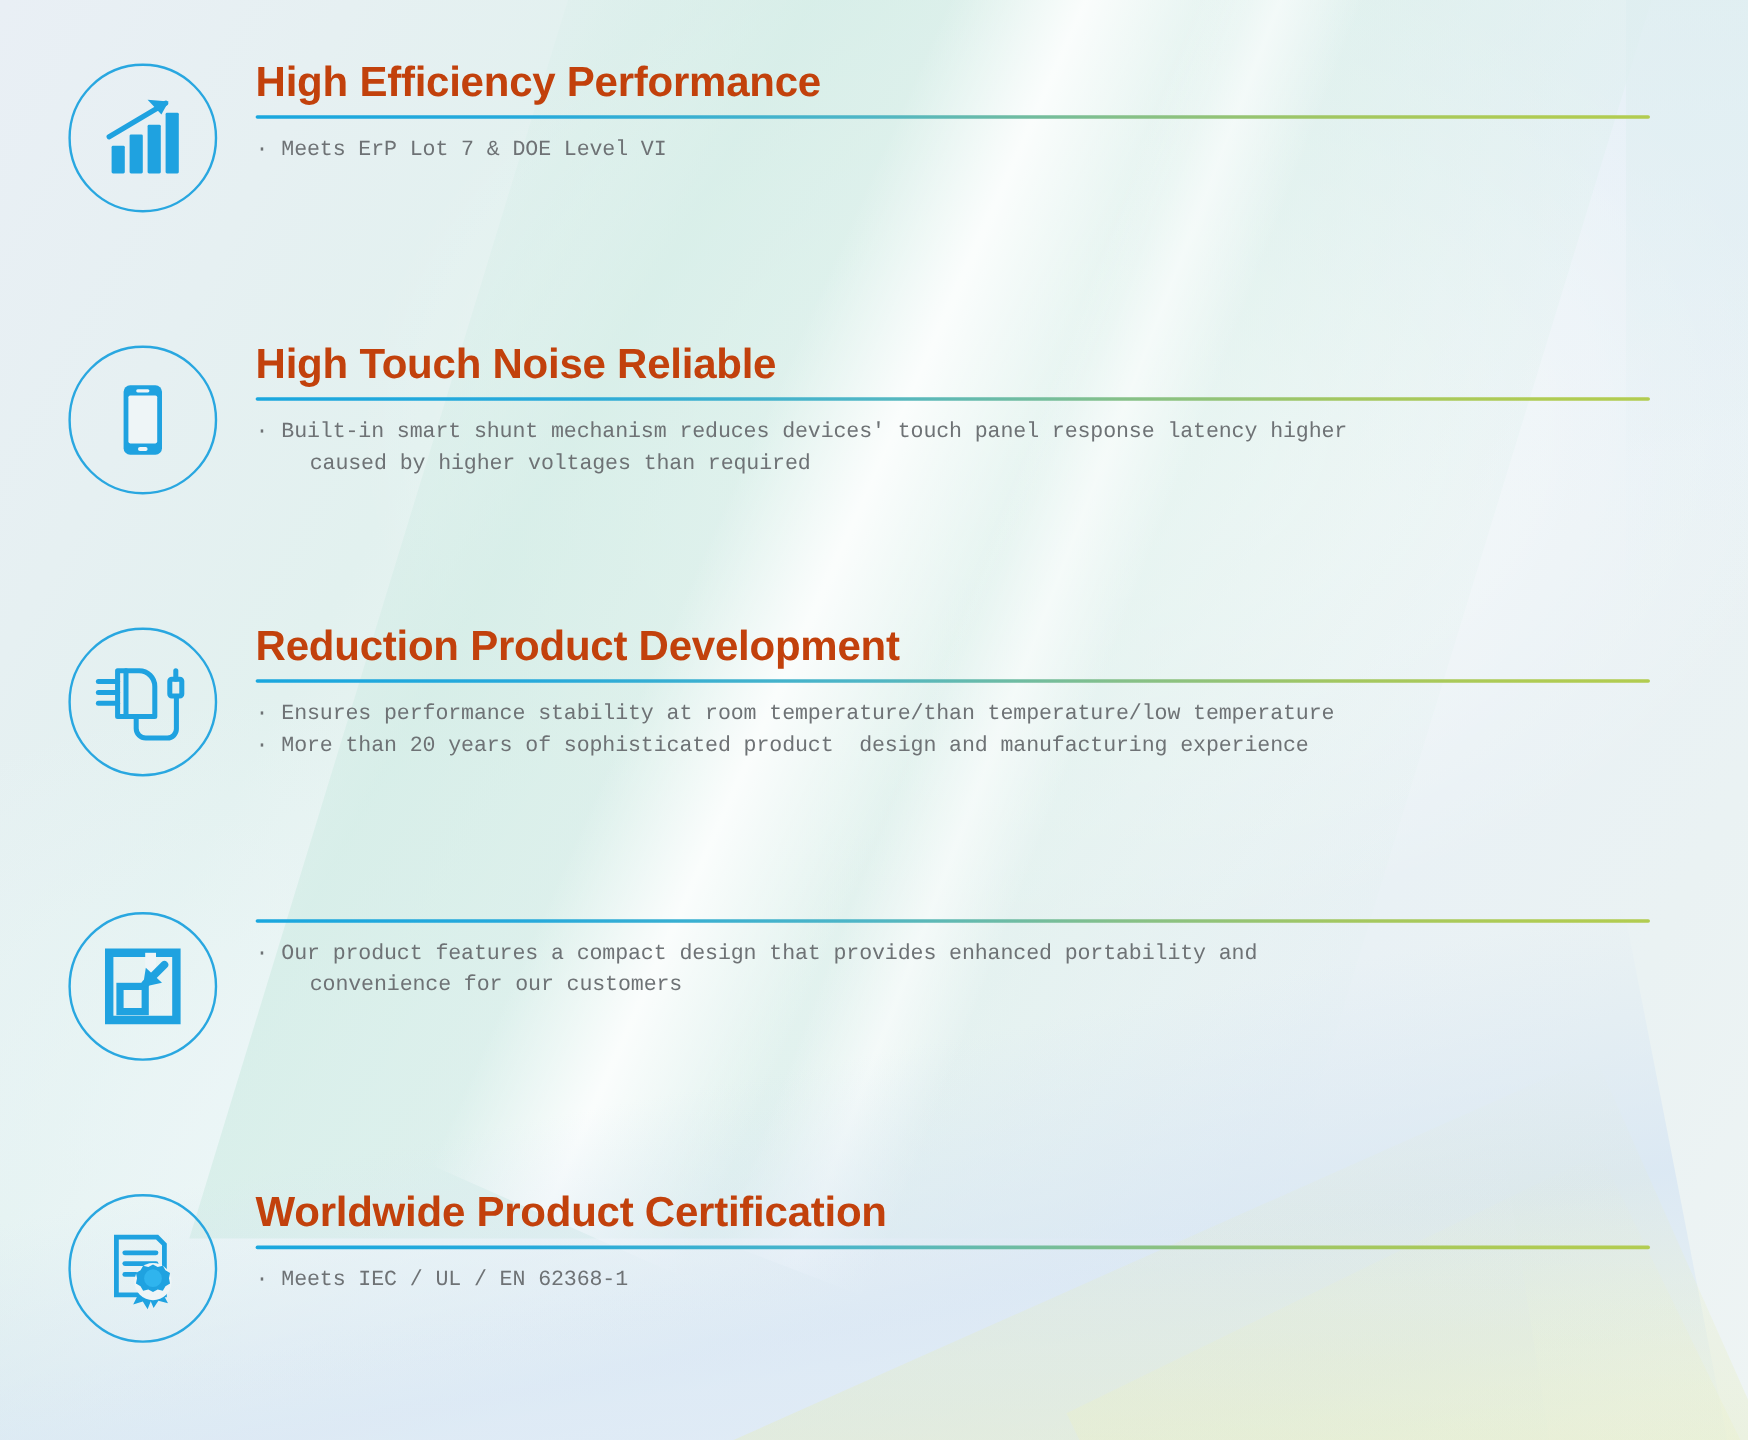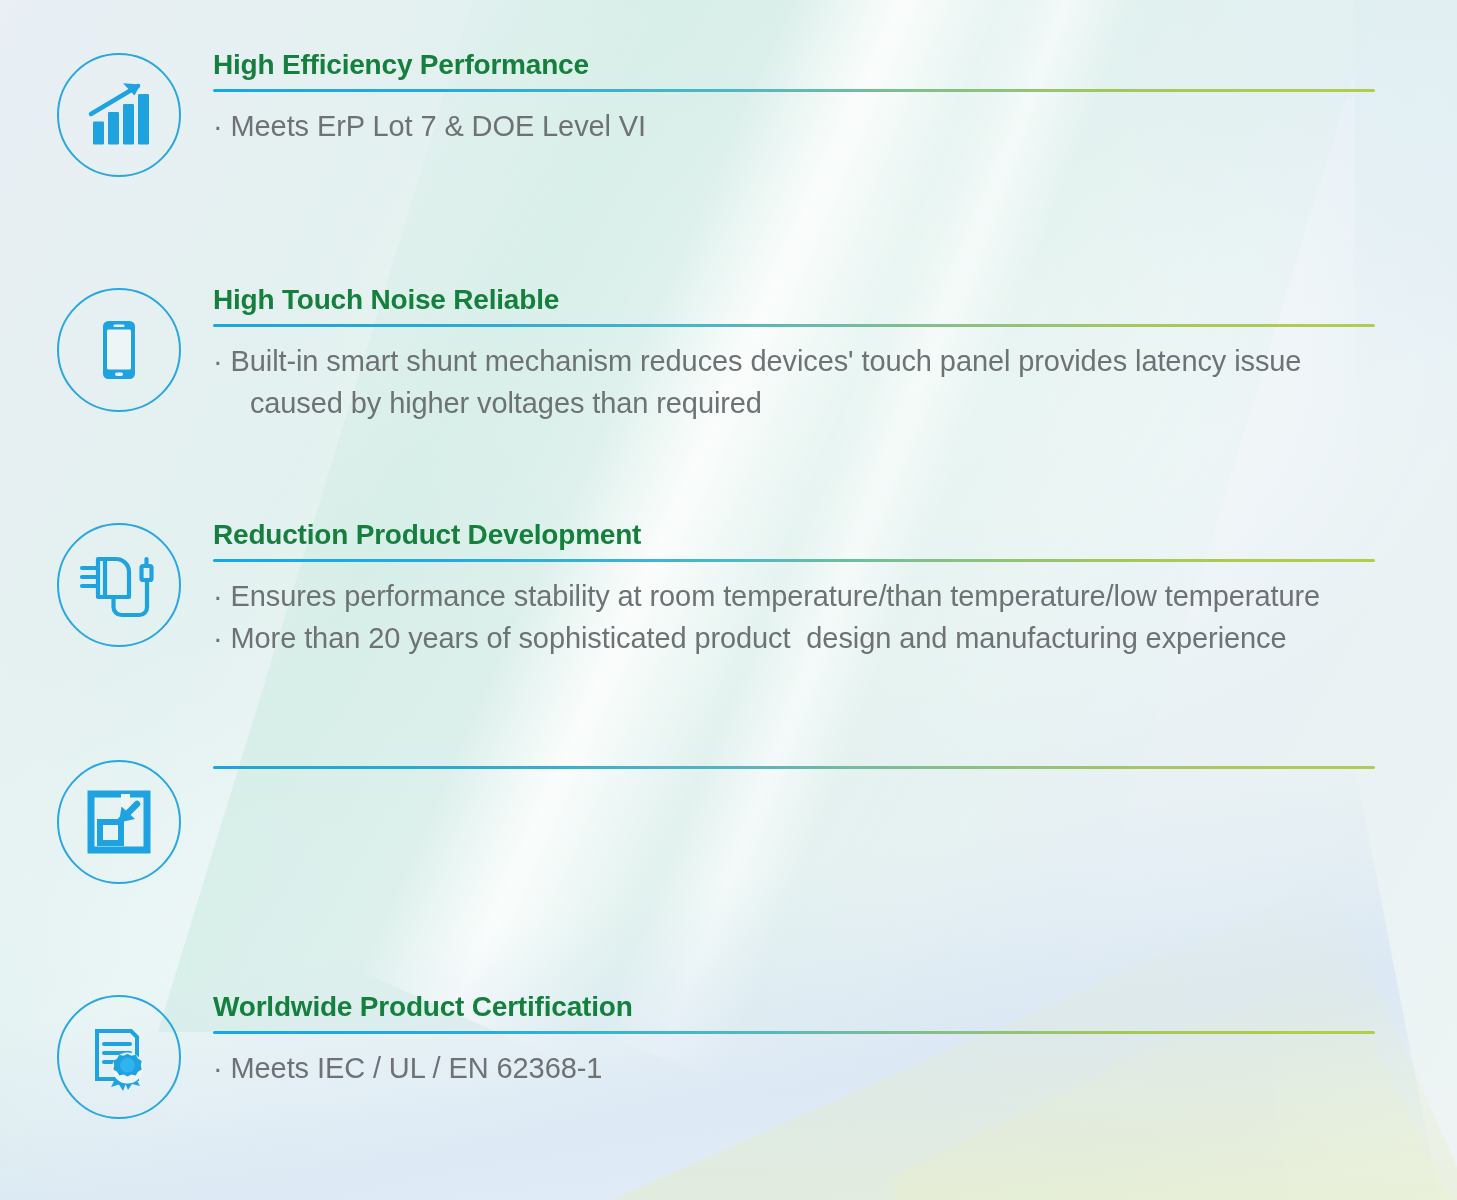--- a/index.html
+++ b/index.html
@@ -129,23 +129,23 @@
   }
   .icon-badge svg{ display:block; }
 
   .body-col{
     position:absolute;
     left:213px;
     right:0;
   }
 
   .feature-title{
-    font-size:28px;
+    font-size:35px;
     font-weight:bold;
-    color:#15803d;
+    color:#c2410c;
     letter-spacing:-0.2px;
     line-height:1.06;
     white-space:nowrap;
   }
 
   .divider{
     height:3px;
     width:1162px;
     margin-top:9px;
     background:linear-gradient(90deg,
@@ -156,27 +156,28 @@
        #A3C760 78%,
        #AFCB53 92%,
        #B2CC50 100%);
     border-radius:2px;
   }
 
   .bullets{
     margin-top:13px;
   }
   .bullet{
-    font-size:29px;
+    font-size:18px;
     color:#6E7275;
     line-height:1.47;
     letter-spacing:-0.1px;
     white-space:pre-wrap;
     text-indent:-13px;
     padding-left:13px;
+    font-family:Liberation Mono, monospace;
   }
 </style>
 </head>
 <body>
 
 <div class="bg-base"></div>
 <div class="bg-soft"></div>
 <div class="bg-wedge-mint"></div>
 <div class="bg-streak-white"></div>
 <div class="bg-streak-white2"></div>
@@ -216,21 +217,21 @@
         <rect x="19" y="6" width="32" height="58" rx="5.5" fill="#1FA2E0"></rect>
         <rect x="23" y="14.5" width="24" height="40" rx="1.5" fill="#eef5f7"></rect>
         <rect x="29.5" y="9.4" width="11" height="2.6" rx="1.3" fill="#eef5f7"></rect>
         <rect x="31" y="57.5" width="8" height="3.4" rx="1.7" fill="#eef5f7"></rect>
       </svg>
     </div>
     <div class="body-col">
       <h2 class="feature-title">High Touch Noise Reliable</h2>
       <div class="divider"></div>
       <div class="bullets">
-        <p class="bullet">· Built-in smart shunt mechanism reduces devices' touch panel provides latency issue
+        <p class="bullet">· Built-in smart shunt mechanism reduces devices' touch panel response latency higher
    caused by higher voltages than required</p>
       </div>
     </div>
   </section>
 
   <section class="feature" style="top:520px;">
     <div class="icon-badge" style="top:3px;">
       <svg width="86" height="78" viewBox="0 0 86 78" aria-hidden="true">
         <g fill="none" stroke="#1FA2E0" stroke-width="4.2" stroke-linecap="round" stroke-linejoin="round">
 
@@ -268,20 +269,24 @@
         <rect x="14" y="33" width="21" height="21" fill="none" stroke="#1FA2E0" stroke-width="6"></rect>
 
         <rect x="35" y="5" width="9" height="24" fill="#eef5f7"></rect>
 
         <path d="M51 15 L35 31" stroke="#1FA2E0" stroke-width="6.5" stroke-linecap="round"></path>
         <path d="M33 33.5 L35.5 17.5 L49 30 Z" fill="#1FA2E0"></path>
       </svg>
     </div>
     <div class="body-col">
       <div class="divider"></div>
+      <div class="bullets">
+        <p class="bullet">· Our product features a compact design that provides enhanced portability and
+   convenience for our customers</p>
+      </div>
     </div>
   </section>
 
   <section class="feature" style="top:992px;">
     <div class="icon-badge" style="top:3px;">
       <svg width="72" height="72" viewBox="0 0 72 72" aria-hidden="true">
 
         <path d="M14 10 h34 l6 6 v42 h-40 z" fill="none" stroke="#1FA2E0" stroke-width="4"></path>
         <path d="M21 23 h26" stroke="#1FA2E0" stroke-width="4" stroke-linecap="round"></path>
         <path d="M21 32 h26" stroke="#1FA2E0" stroke-width="4" stroke-linecap="round"></path>

